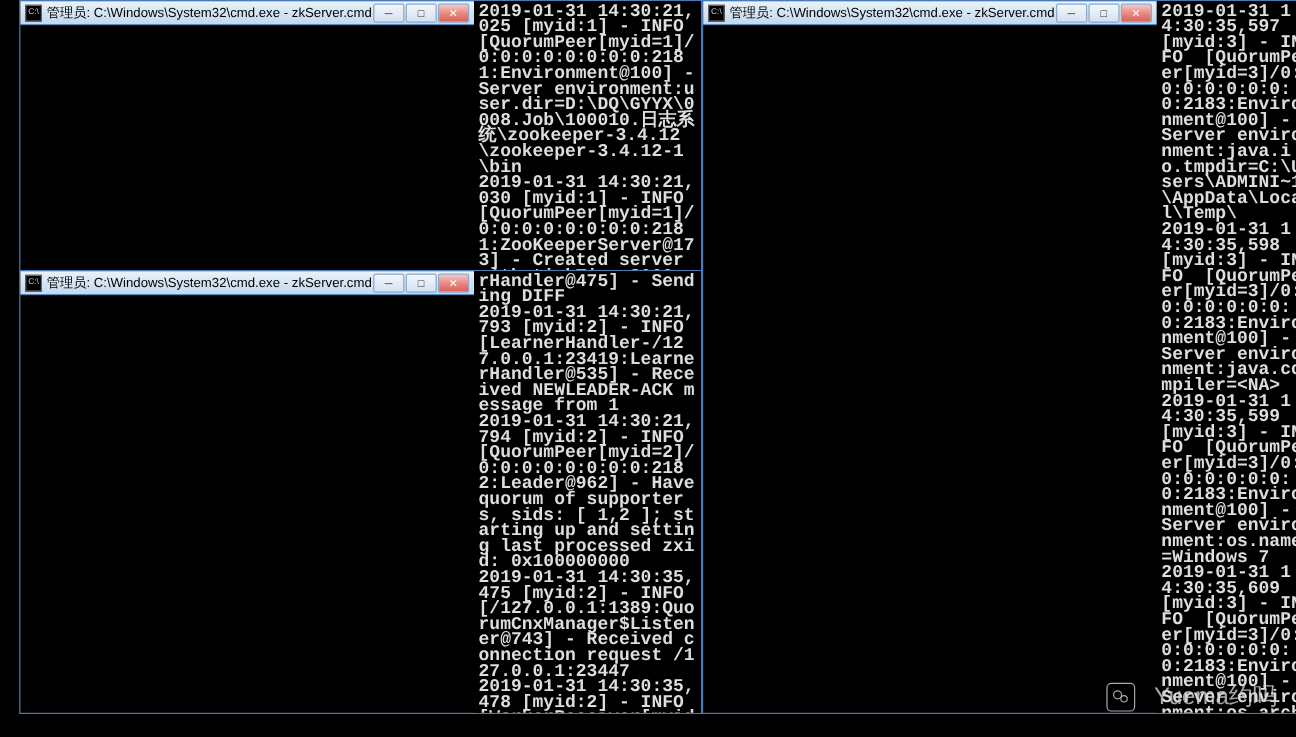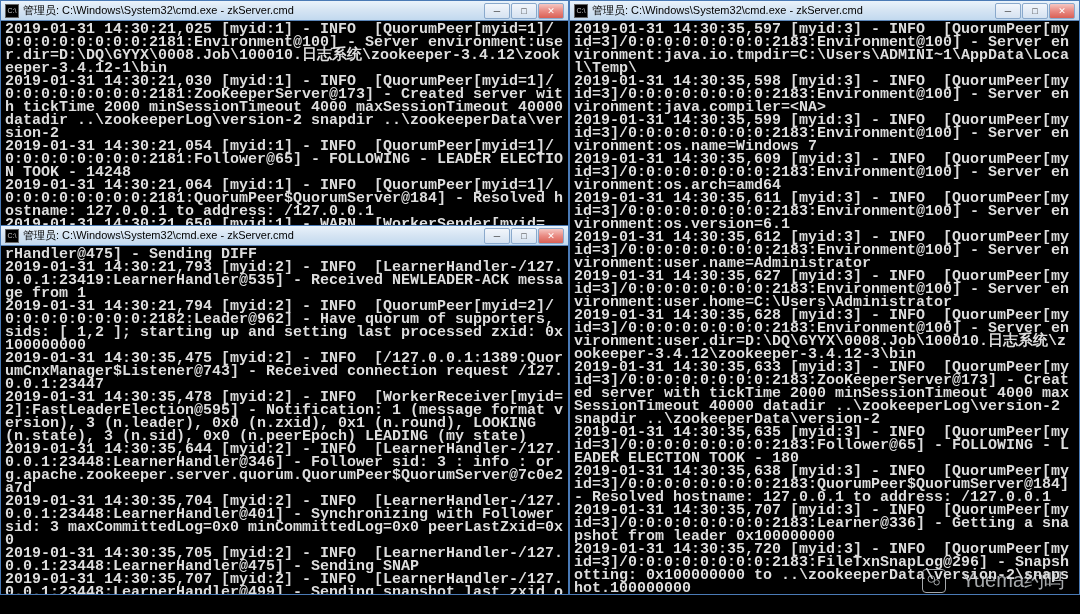--- a/index.html
+++ b/index.html
@@ -10,21 +10,22 @@
   font-family: "Consolas", "Courier New", monospace;
   font-size: 10px;
   position: relative;
   overflow: hidden;
 }
 .window {
   position: absolute;
   background: #000;
   border: 1px solid #4a7ab5;
   display: flex;
-  flex-direction: column;
+  flex-direction: row;
+  margin-left: 16px;
 }
 .titlebar {
   height: 20px;
   background: linear-gradient(to bottom, #eaf3fb 0%, #d5e4f3 50%, #c2d9ef 100%);
   display: flex;
   align-items: center;
   padding: 0 4px;
   border-bottom: 1px solid #5b85b8;
   font-family: "Microsoft YaHei", "SimSun", sans-serif;
   font-size: 11px;

